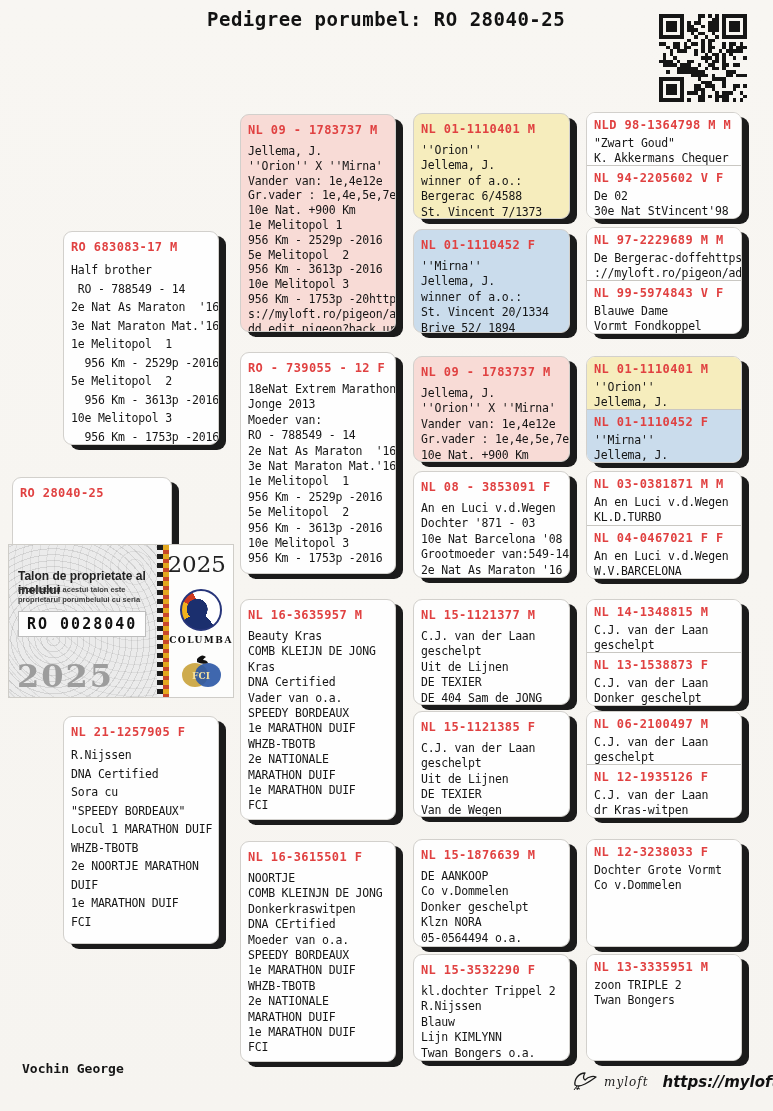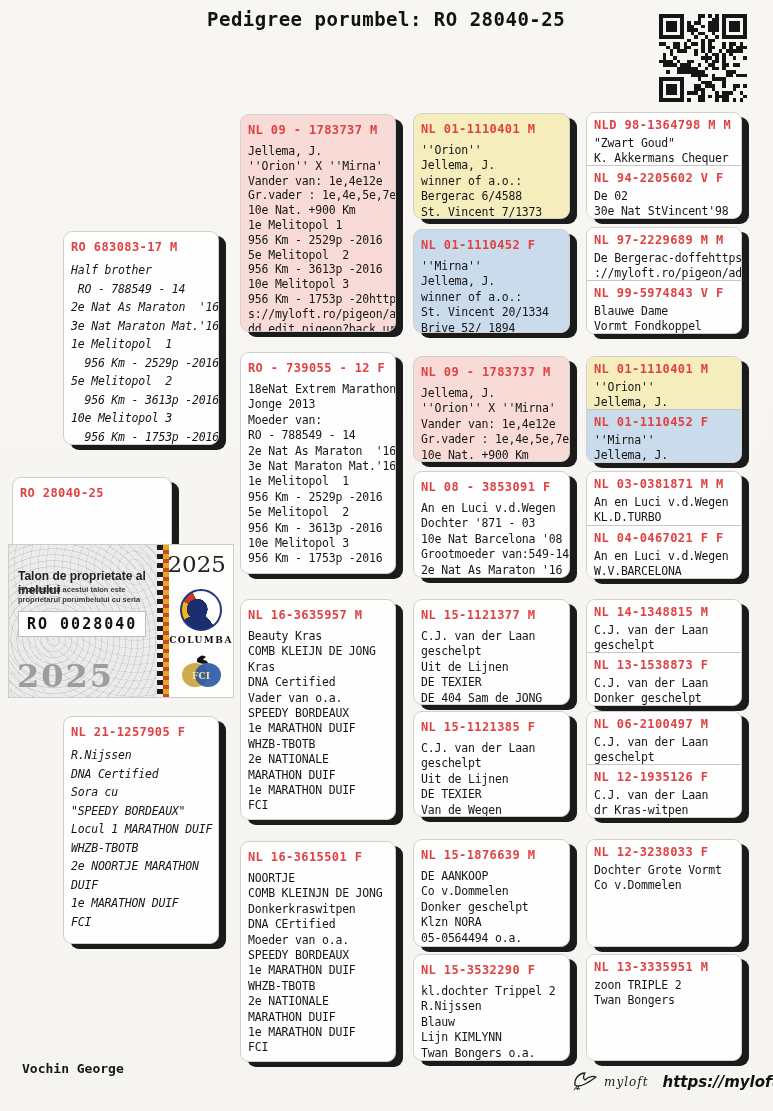--- a/index.html
+++ b/index.html
@@ -6,21 +6,21 @@
   body{width:773px;height:1111px;background:#f7f5f1;font-family:"DejaVu Sans Mono",monospace;position:relative;overflow:hidden;}
   .page{position:absolute;inset:0;background:linear-gradient(180deg,#f8f6f2 0%,#f6f4f0 100%);}
   .title{position:absolute;left:207px;top:8px;font-size:19px;font-weight:bold;letter-spacing:.5px;color:#121212;white-space:pre;}
   .qr{position:absolute;left:659px;top:14px;width:88px;height:88px;}
   .qr svg{width:100%;height:100%;shape-rendering:crispEdges;}
 
   .card{position:absolute;background:#fefefe;border:1px solid #d2d0cc;border-radius:9px;
         box-shadow:7px 5px 0 0 #1b1b1b;padding:8px 6px 6px 7px;overflow:hidden;box-sizing:border-box;}
   .card-header{color:#e04141;font-weight:bold;font-size:12px;letter-spacing:.4px;margin-bottom:7px;white-space:pre;}
   .card-line{font-size:11.5px;letter-spacing:-.2px;color:#151515;white-space:pre;}
-  .lh-tall .card-line{line-height:18.5px;font-style:italic;}
+  .lh-tall .card-line{line-height:18.5px;}
   .lh-mid  .card-line{line-height:15.4px;}
   .lh-tight .card-line{line-height:14.8px;}
   .bg-pink{background:#f8dbd6;}
   .bg-yellow{background:#f6edbd;}
   .bg-blue{background:#cadcec;}
   .bg-white{background:#fefefe;}
 
   .group{position:absolute;border:1px solid #d2d0cc;border-radius:9px;box-shadow:7px 5px 0 0 #1b1b1b;
          overflow:hidden;box-sizing:border-box;background:#fefefe;display:flex;flex-direction:column;}
   .subcard{flex:1;padding:5px 6px 4px 7px;overflow:hidden;}
@@ -479,21 +479,21 @@
         <div class="card-header">NLD 98-1364798 M M</div>
         <div class="card-line">"Zwart Goud"</div>
         <div class="card-line">K. Akkermans Chequer</div>
       </div>
     <div class="subcard bg-white">
         <div class="card-header">NL 94-2205602 V F</div>
         <div class="card-line">De 02</div>
         <div class="card-line">30e Nat StVincent'98</div>
       </div>
   </div>
-  <div class="group" style="left:586px;top:227px;width:156px;height:107px;border-radius:8px;">
+  <div class="group" style="left:586px;top:227px;width:156px;height:107px;">
     <div class="subcard bg-white">
         <div class="card-header">NL 97-2229689 M M</div>
         <div class="card-line">De Bergerac-doffehttps</div>
         <div class="card-line">://myloft.ro/pigeon/ad</div>
       </div>
     <div class="subcard bg-white">
         <div class="card-header">NL 99-5974843 V F</div>
         <div class="card-line">Blauwe Dame</div>
         <div class="card-line">Vormt Fondkoppel</div>
       </div>

